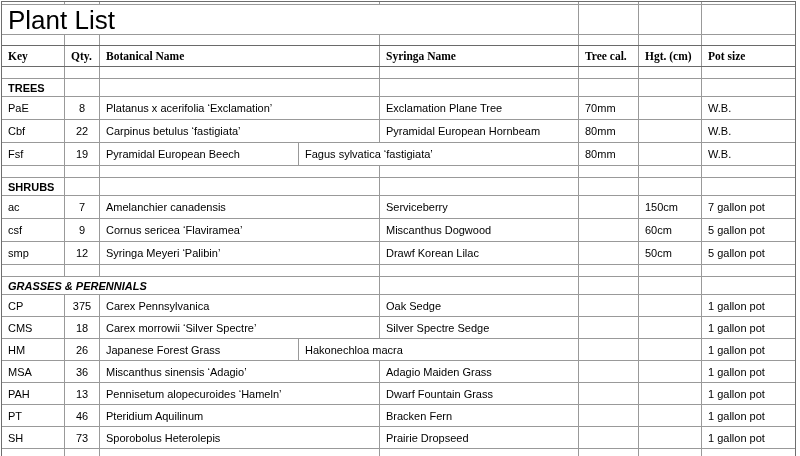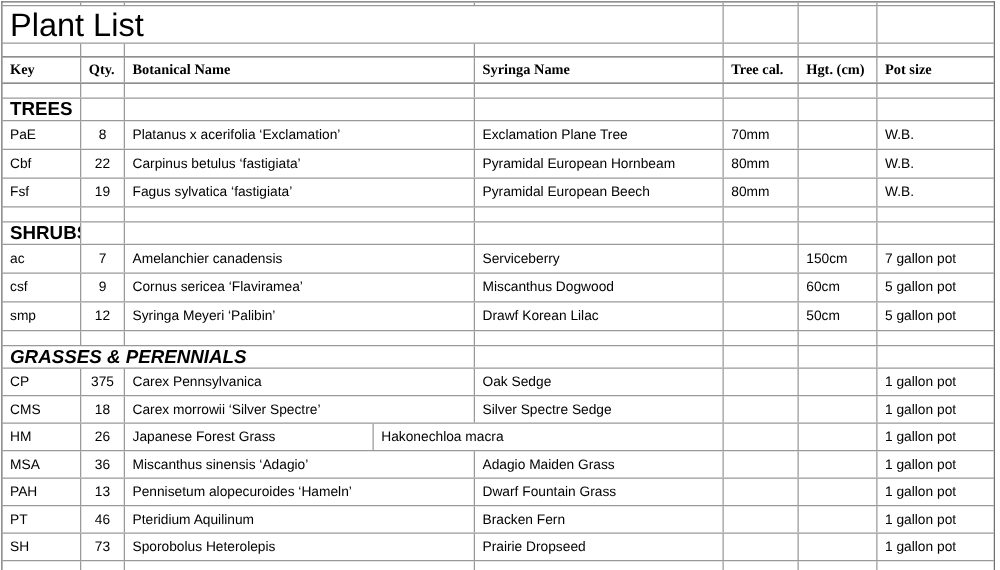--- a/index.html
+++ b/index.html
@@ -39,21 +39,21 @@
   .c-merged3{width:378px;font-style:italic;}  
   .r-sliver{height:3px;}
   .r-sliver .cell{padding:0;}
   .r-title{height:30px;justify-content:center;}
   .title-cell{font-size:26px;letter-spacing:0;padding-left:6px;align-items:flex-end;line-height:1.05;}
   .r-spacer-a{height:11px;}
   .r-header{height:21px;}
   .r-header .cell{font-weight:bold;font-size:11.5px;font-family:Liberation Serif, serif;}
   .r-spacer{height:12px;}
   .r-section{height:18px;}
-  .r-section .cell{font-weight:bold;font-size:15px;}
+  .r-section .cell{font-weight:bold;font-size:11px;}
   .r-data{height:23px;}
   .r-data-g{height:22px;}
   .center{justify-content:center;padding:0 2px;}
 </style>
 </head>
 <body>
 
 <div class="screen">
   <div class="sheet">
 
@@ -128,22 +128,22 @@
           <div class="cell c-qty center">22</div>
           <div class="cell c-bot">Carpinus betulus ‘fastigiata’</div>
           <div class="cell c-com">Pyramidal European Hornbeam</div>
           <div class="cell c-tree">80mm</div>
           <div class="cell c-hgt"></div>
           <div class="cell c-pot">W.B.</div>
         </div>
         <div class="row r-data">
           <div class="cell c-key">Fsf</div>
           <div class="cell c-qty center">19</div>
+          <div class="cell c-com">Pyramidal European Beech</div>
           <div class="cell c-bot">Fagus sylvatica ‘fastigiata’</div>
-          <div class="cell c-com">Pyramidal European Beech</div>
           <div class="cell c-tree">80mm</div>
           <div class="cell c-hgt"></div>
           <div class="cell c-pot">W.B.</div>
         </div>
         <div class="row r-spacer">
           <div class="cell c-key"></div>
           <div class="cell c-qty"></div>
           <div class="cell c-bot"></div>
           <div class="cell c-com"></div>
           <div class="cell c-tree"></div>

